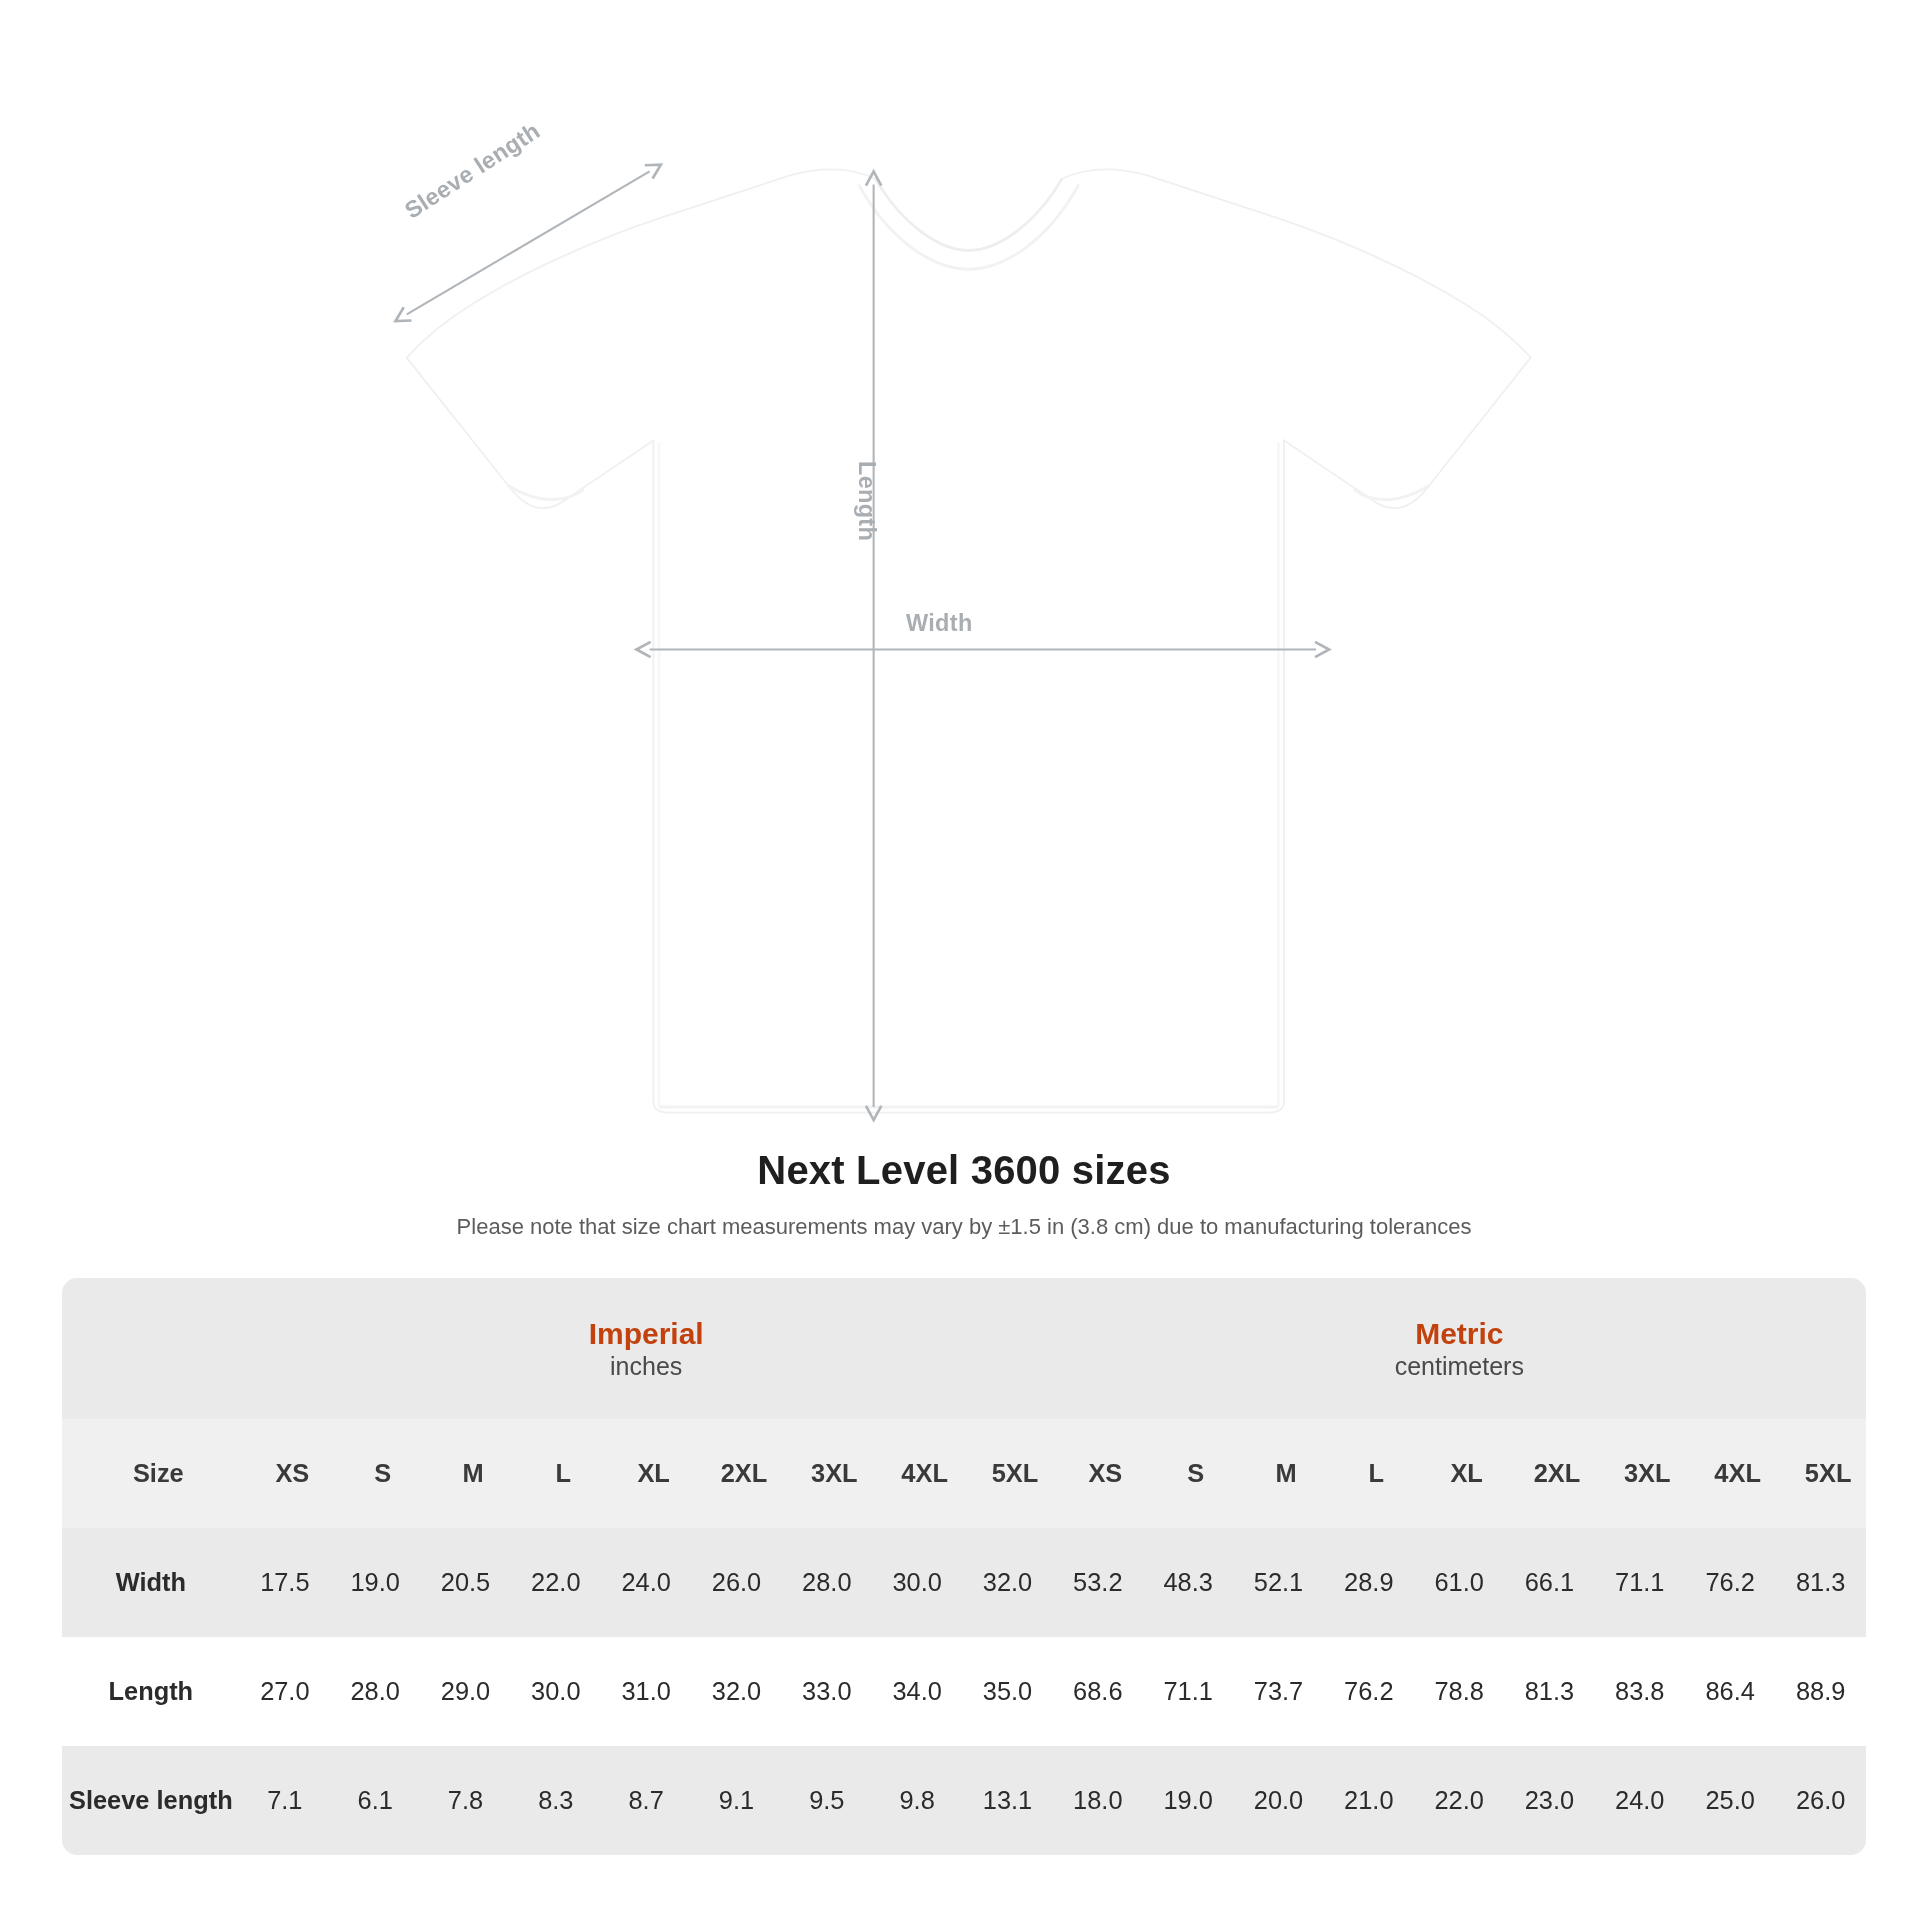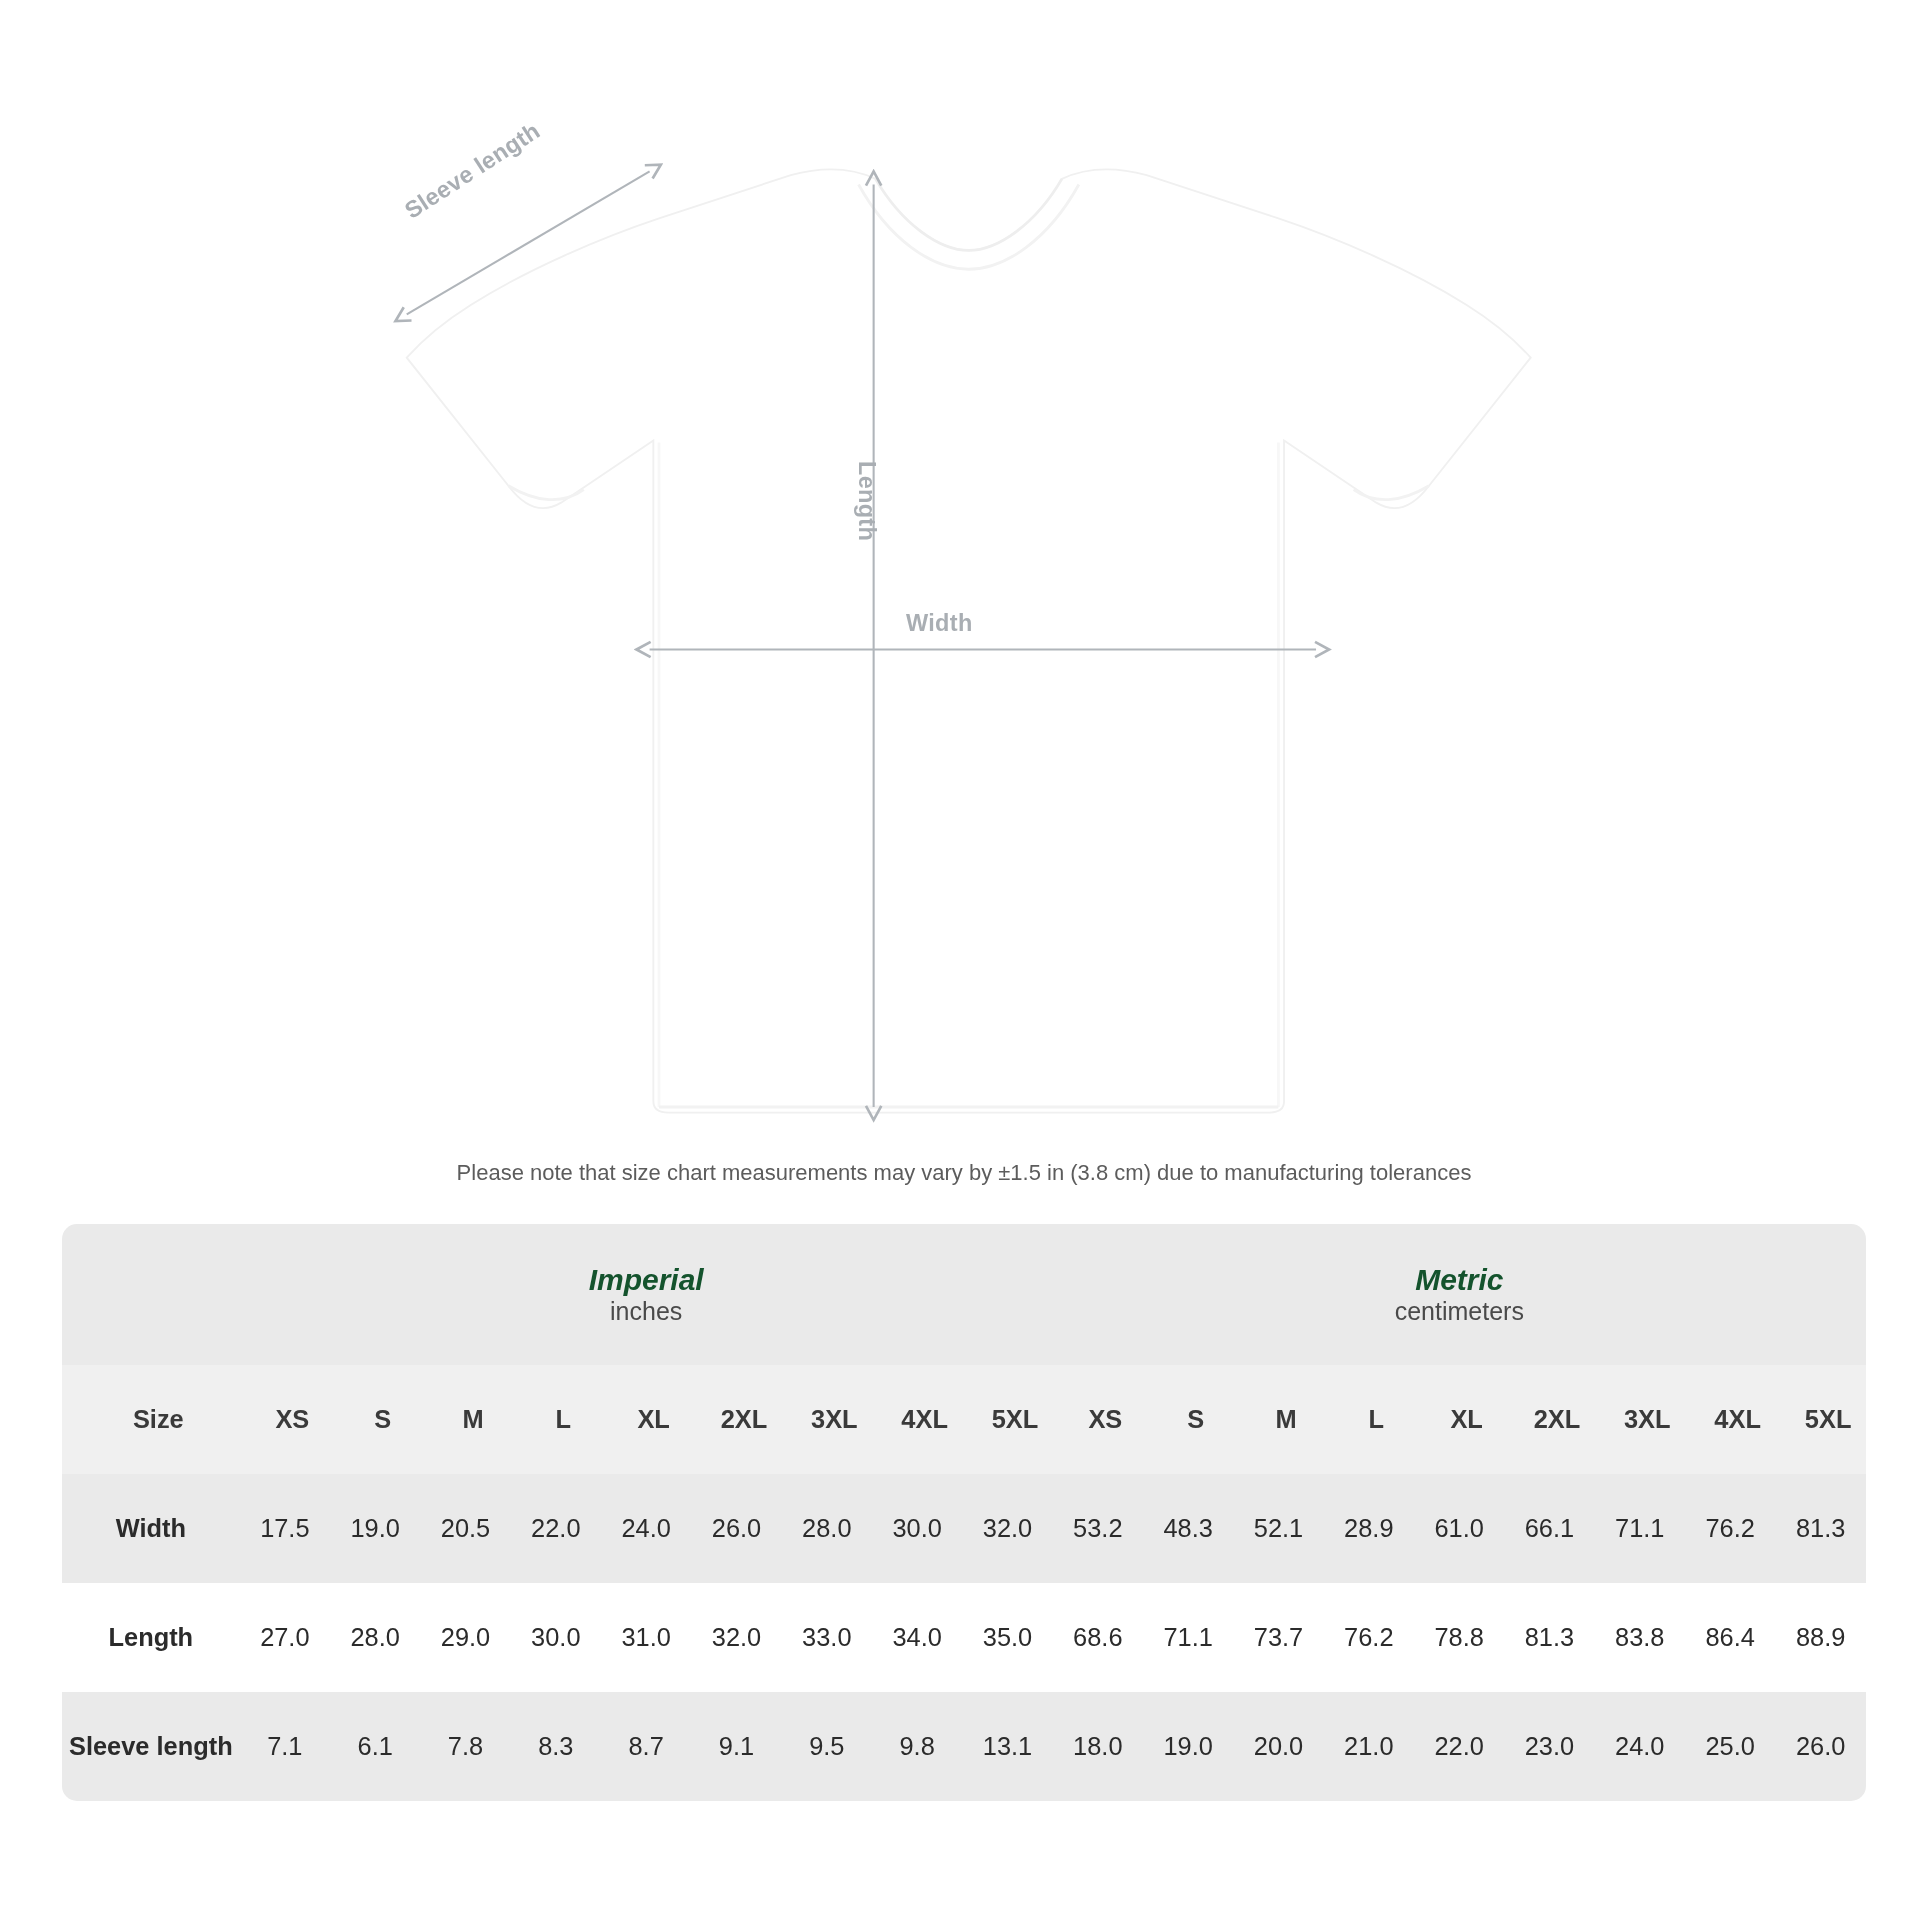--- a/index.html
+++ b/index.html
@@ -94,22 +94,21 @@
     vertical-align: middle;
     border: none;
   }
   .unit-head {
     background: #eaeaea;
     height: 141px !important;
   }
   .unit-head .unit-name {
     font-size: 30px;
     font-weight: bold;
-    font-style: italic;
-    color: #14532d;
+    color: #c2410c;
     line-height: 1.15;
   }
   .unit-head .unit-sub {
     font-size: 25px;
     color: #4a4a4a;
     font-style: normal;
     font-weight: normal;
   }
   .corner-cell {
     background: #eaeaea;
@@ -193,20 +192,21 @@
 
       <line x1="690" y1="690" x2="1398" y2="690" stroke="#b0b5ba" stroke-width="2.2" marker-start="url(#arrowStart)" marker-end="url(#arrowEnd)"></line>
     </svg>
 
     <div class="dim-label sleeve">Sleeve length</div>
     <div class="dim-label length">Length</div>
     <div class="dim-label width">Width</div>
   </div>
 
   <div class="title-block">
+    <h1 class="chart-title">Next Level 3600 sizes</h1>
     <div class="chart-note">Please note that size chart measurements may vary by ±1.5 in (3.8 cm) due to manufacturing tolerances</div>
   </div>
 
   <div class="table-wrap">
     <table class="size-table">
       <colgroup>
         <col class="col-label">
         <col class="col-val">
           <col class="col-val">
           <col class="col-val">

